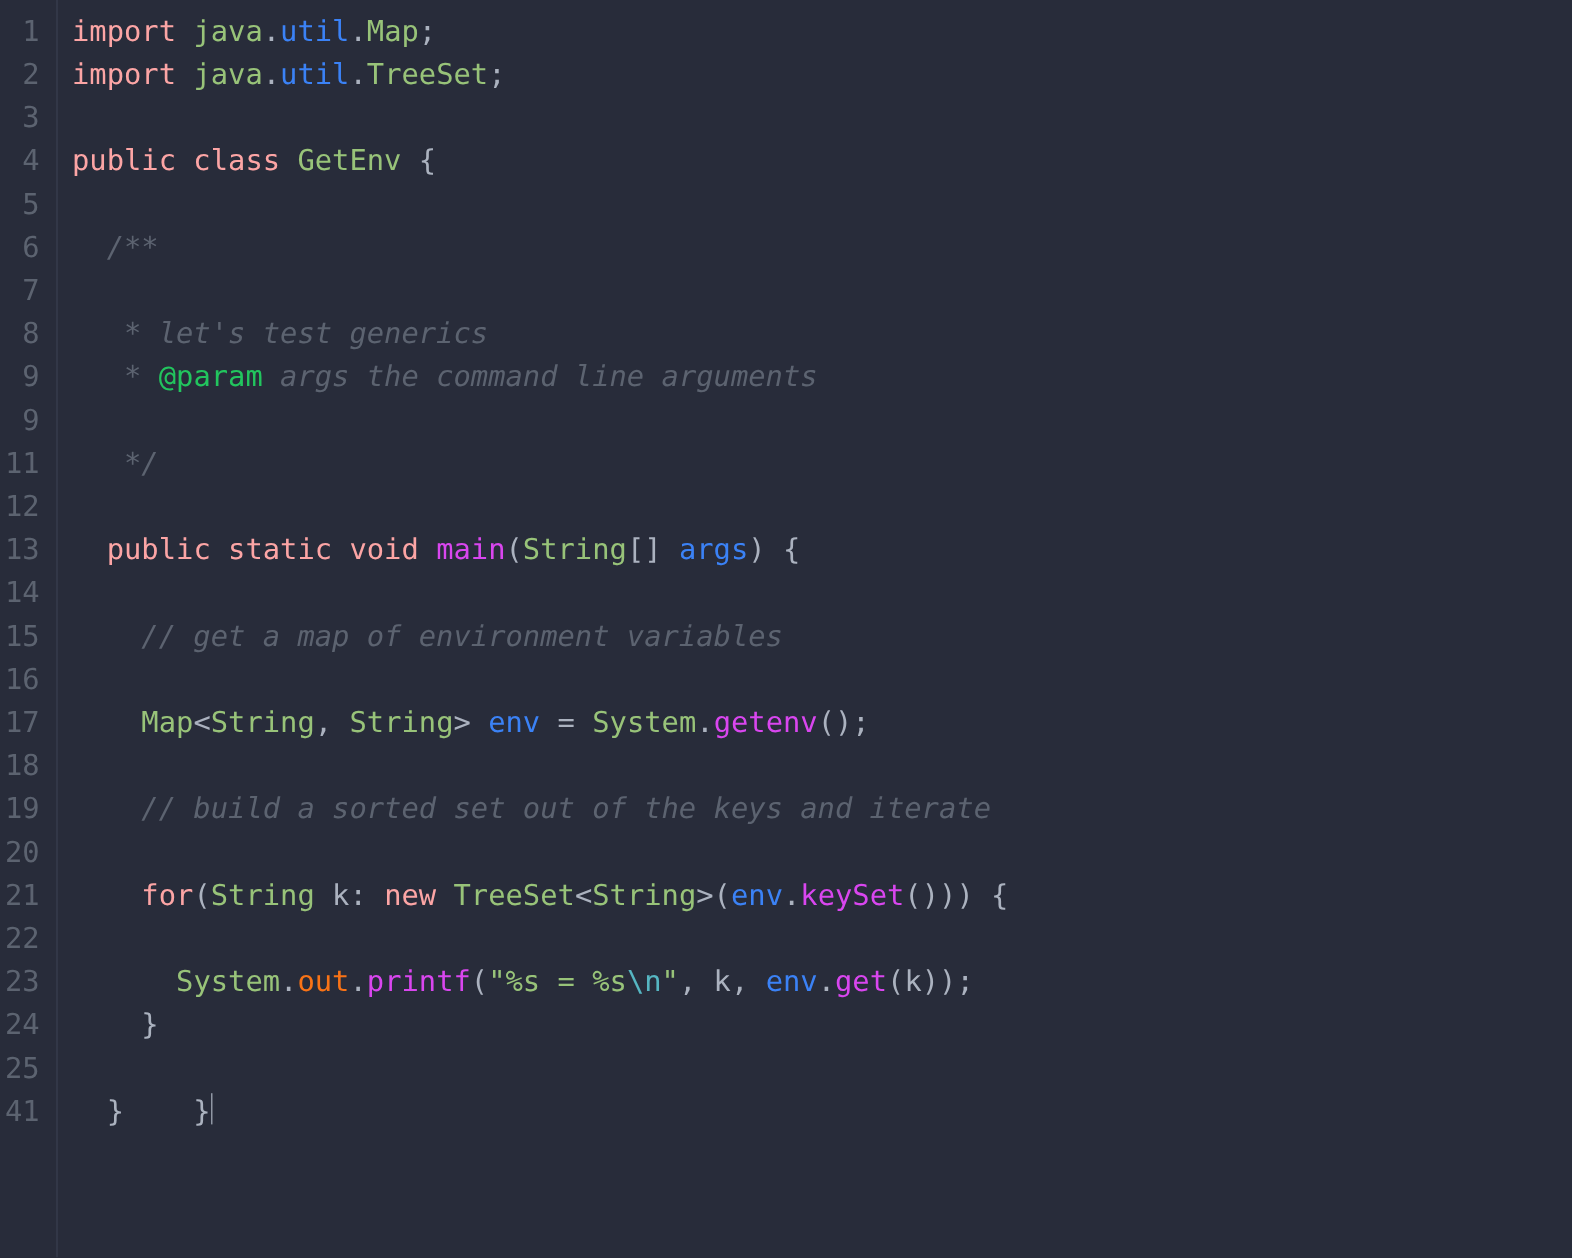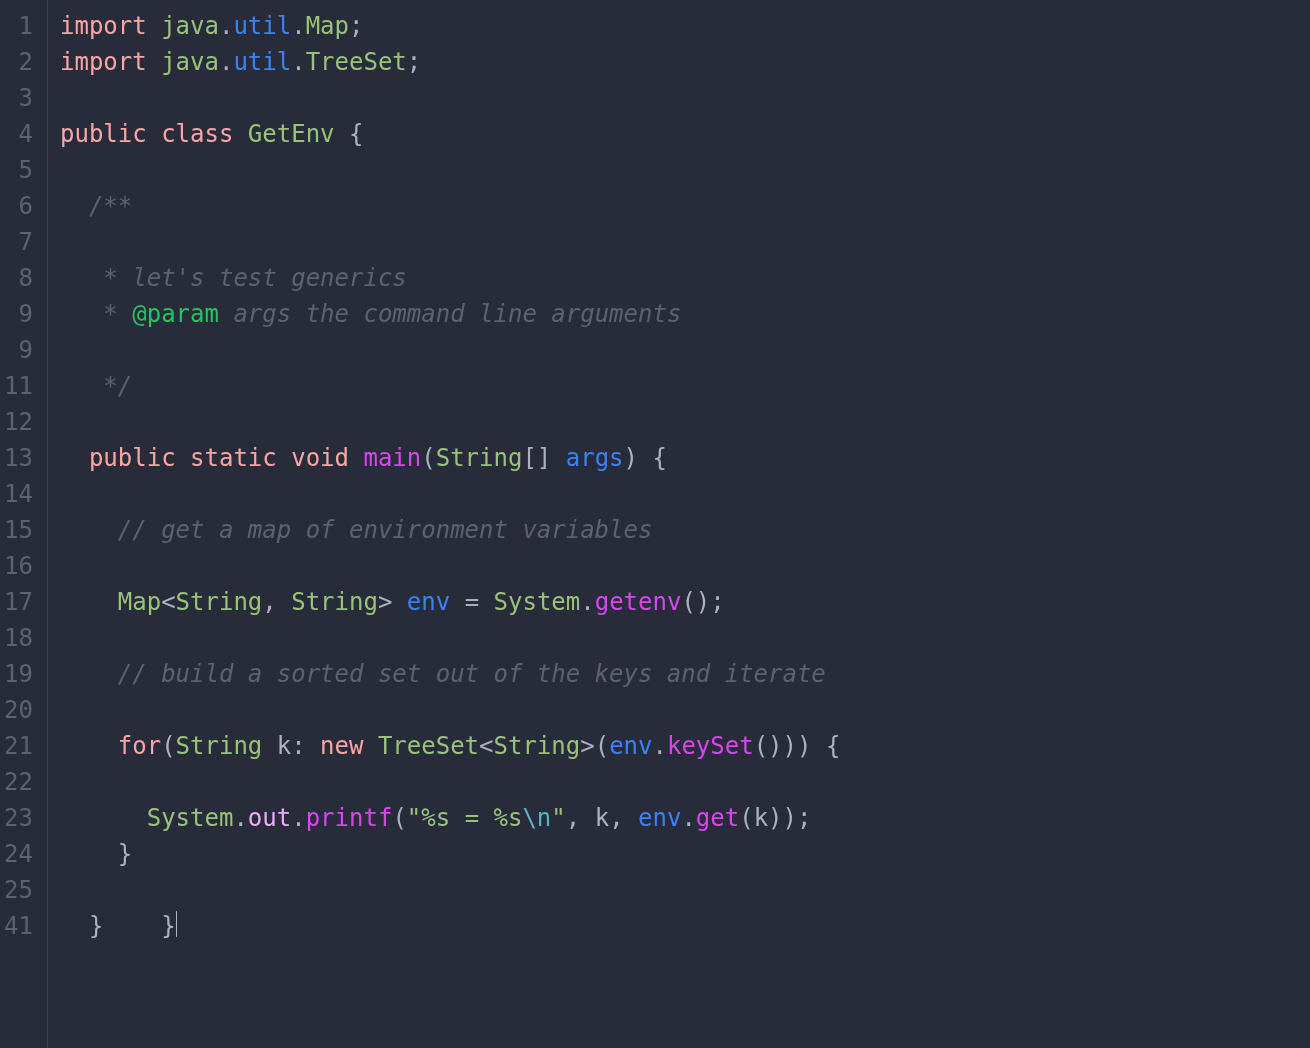--- a/index.html
+++ b/index.html
@@ -36,21 +36,21 @@
   .line { height: 36px; }
   .kw    { color: #fca5a5; }   
   .cls   { color: #98c379; margin-top: 32px; }   
   .func  { color: #d946ef; }   
   .str   { color: #98c379; }   
   .esc   { color: #56b6c2; }   
   .cmt   { color: #5c6370; font-style: italic; } 
   .doctag{ color: #22c55e; }
   .punc  { color: #abb2bf; }   
   .ident { color: #3b82f6; }   
-  .field { color: #f0abfc; }
+  .field { color: #f97316; }
   .cursor {
     display: inline-block;
     width: 1px;
     height: 26px;
     background: #abb2bf;
     vertical-align: text-bottom;
     margin-bottom: 3px;
   }
 </style>
 </head>

